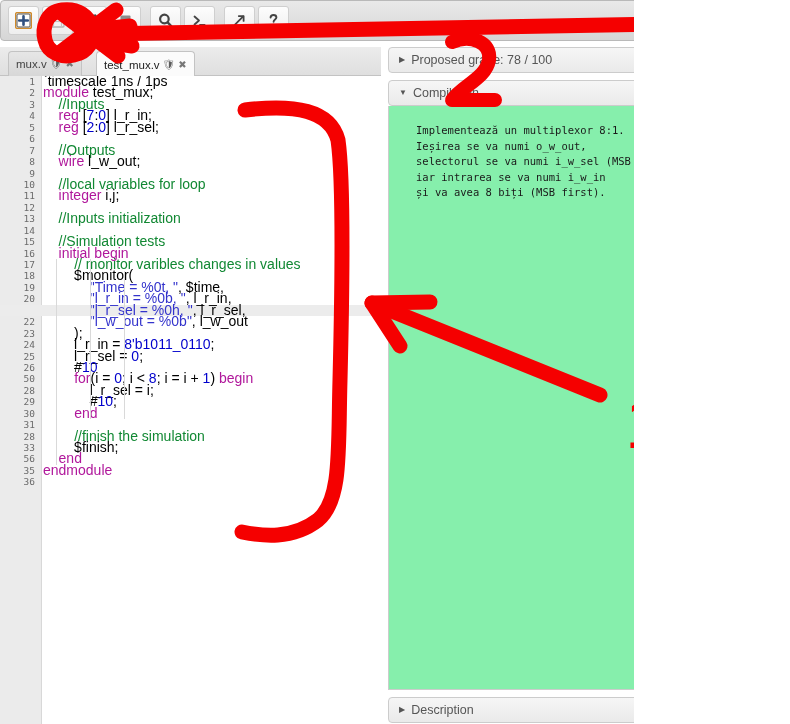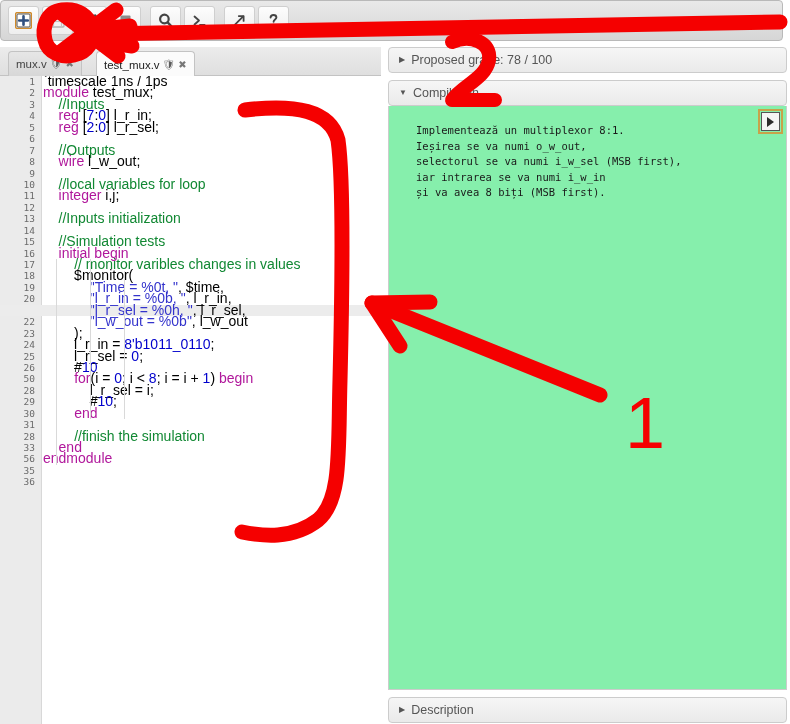--- a/index.html
+++ b/index.html
@@ -5,21 +5,21 @@
   html,body{margin:0;padding:0;}
   body{
     width:790px;height:724px;
     background:#ffffff;
     font-family:"Liberation Sans", sans-serif;
     font-size:12px;
     color:#333;
     overflow:hidden;
     position:relative;
   }
-  #root{position:relative;width:790px;height:724px;overflow:hidden;background:#fff;}
+  #root{position:relative;width:634px;height:724px;overflow:hidden;background:#fff;}
 
   
   .toolbar{
     position:absolute;left:0;top:0;width:783px;height:41px;
     background:linear-gradient(#e9e9e9,#d6d6d6);
     border:1px solid #b9b9b9;border-radius:4px;
     box-sizing:border-box;
   }
   .tb-group{position:absolute;left:7px;top:5px;display:flex;gap:3px;align-items:center;}
   .tb-btn{
@@ -281,20 +281,21 @@
           <div class="cl-row">        );</div>
           <div class="cl-row">        l_r_in = <span class="nm">8'b1011_0110</span>;</div>
           <div class="cl-row">        l_r_sel = <span class="nm">0</span>;</div>
           <div class="cl-row">        #<span class="nm">10</span></div>
           <div class="cl-row">        <span class="kw">for</span>(i = <span class="nm">0</span>; i &lt; <span class="nm">8</span>; i = i + <span class="nm">1</span>) <span class="kw">begin</span></div>
           <div class="cl-row">            l_r_sel = i;</div>
           <div class="cl-row">            #<span class="nm">10</span>;</div>
           <div class="cl-row">        <span class="kw">end</span></div>
           <div class="cl-row">&nbsp;</div>
           <div class="cl-row">        <span class="cm">//finish the simulation</span></div>
+          <div class="cl-row">        $finish;</div>
           <div class="cl-row">    <span class="kw">end</span></div>
           <div class="cl-row"><span class="kw">endmodule</span></div>
           <div class="cl-row">&nbsp;</div>
         </div>
     <div class="indent-guide" style="left: 56px; top: 183.2px; height: 206.1px;"></div>
         <div class="indent-guide" style="left: 90px; top: 183.2px; height: 160.3px;"></div>
         <div class="indent-guide" style="left: 124px; top: 194.65px; height: 148.85px;"></div>
       </div>
 
   </div>

